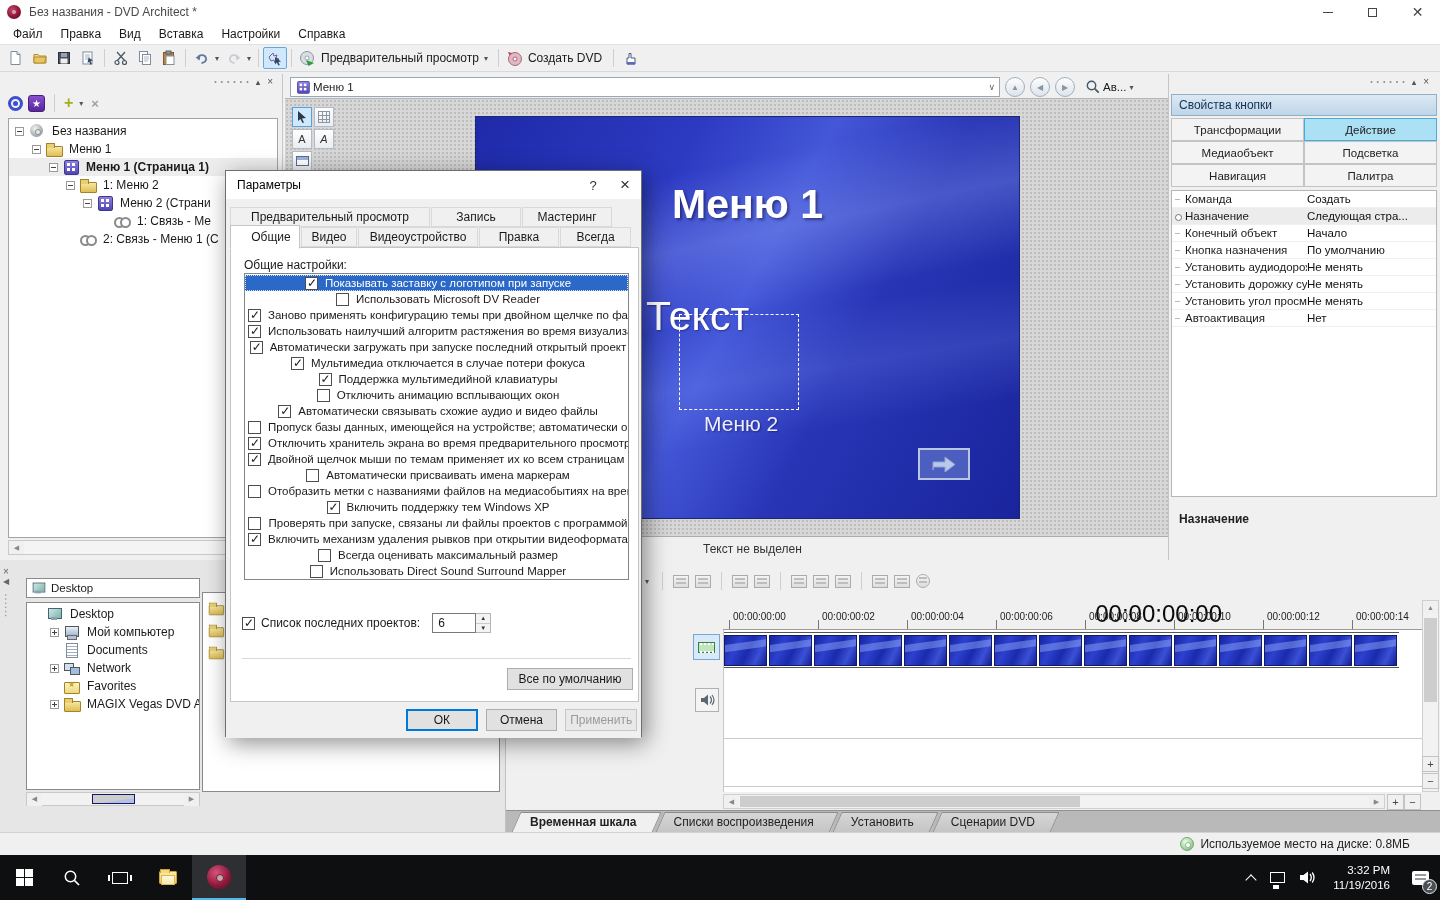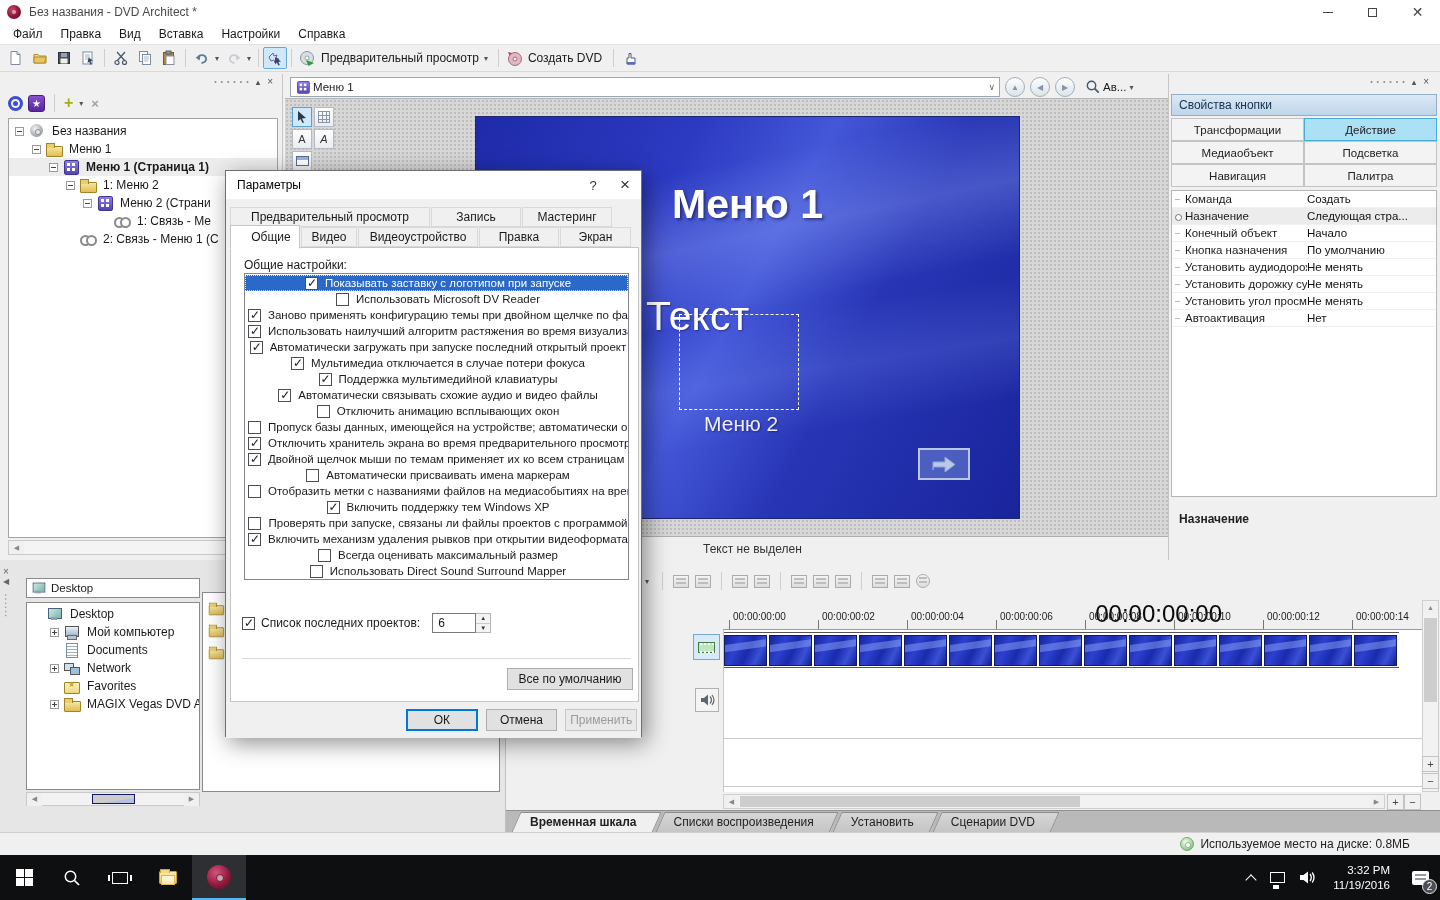--- a/index.html
+++ b/index.html
@@ -751,21 +751,21 @@
     <div id="dlg-tabs1">
         <div class="dtab" style="width: 200px;">Предварительный просмотр</div>
         <div class="dtab" style="width: 90px;">Запись</div>
         <div class="dtab" style="width: 90px;">Мастеринг</div>
       </div>
     <div id="dlg-tabs2">
         <div class="dtab active" style="width: 70px;">Общие</div>
         <div class="dtab" style="width: 56px;">Видео</div>
         <div class="dtab" style="width: 120px;">Видеоустройство</div>
         <div class="dtab" style="width: 80px;">Правка</div>
-        <div class="dtab" style="width: 71px;">Экран</div>
+        <div class="dtab" style="width: 71px;">Всегда</div>
       </div>
     <div id="dlg-page">
       <div id="dlg-section-label">Общие настройки:</div>
       <div id="options-list">
           <div class="orow selected">
             <span class="cb checked"></span>
             <span class="olabel">Показывать заставку с логотипом при запуске</span>
           </div>
           <div class="orow">
             <span class="cb"></span>
@@ -785,26 +785,26 @@
           </div>
           <div class="orow">
             <span class="cb checked"></span>
             <span class="olabel">Мультимедиа отключается в случае потери фокуса</span>
           </div>
           <div class="orow">
             <span class="cb checked"></span>
             <span class="olabel">Поддержка мультимедийной клавиатуры</span>
           </div>
           <div class="orow">
-            <span class="cb checked"></span>
-            <span class="olabel">Автоматически связывать схожие аудио и видео файлы</span>
-          </div>
-          <div class="orow">
             <span class="cb"></span>
             <span class="olabel">Отключить анимацию всплывающих окон</span>
+          </div>
+          <div class="orow">
+            <span class="cb checked"></span>
+            <span class="olabel">Автоматически связывать схожие аудио и видео файлы</span>
           </div>
           <div class="orow">
             <span class="cb"></span>
             <span class="olabel">Пропуск базы данных, имеющейся на устройстве; автоматически опр</span>
           </div>
           <div class="orow">
             <span class="cb checked"></span>
             <span class="olabel">Отключить хранитель экрана во время предварительного просмотра</span>
           </div>
           <div class="orow">

